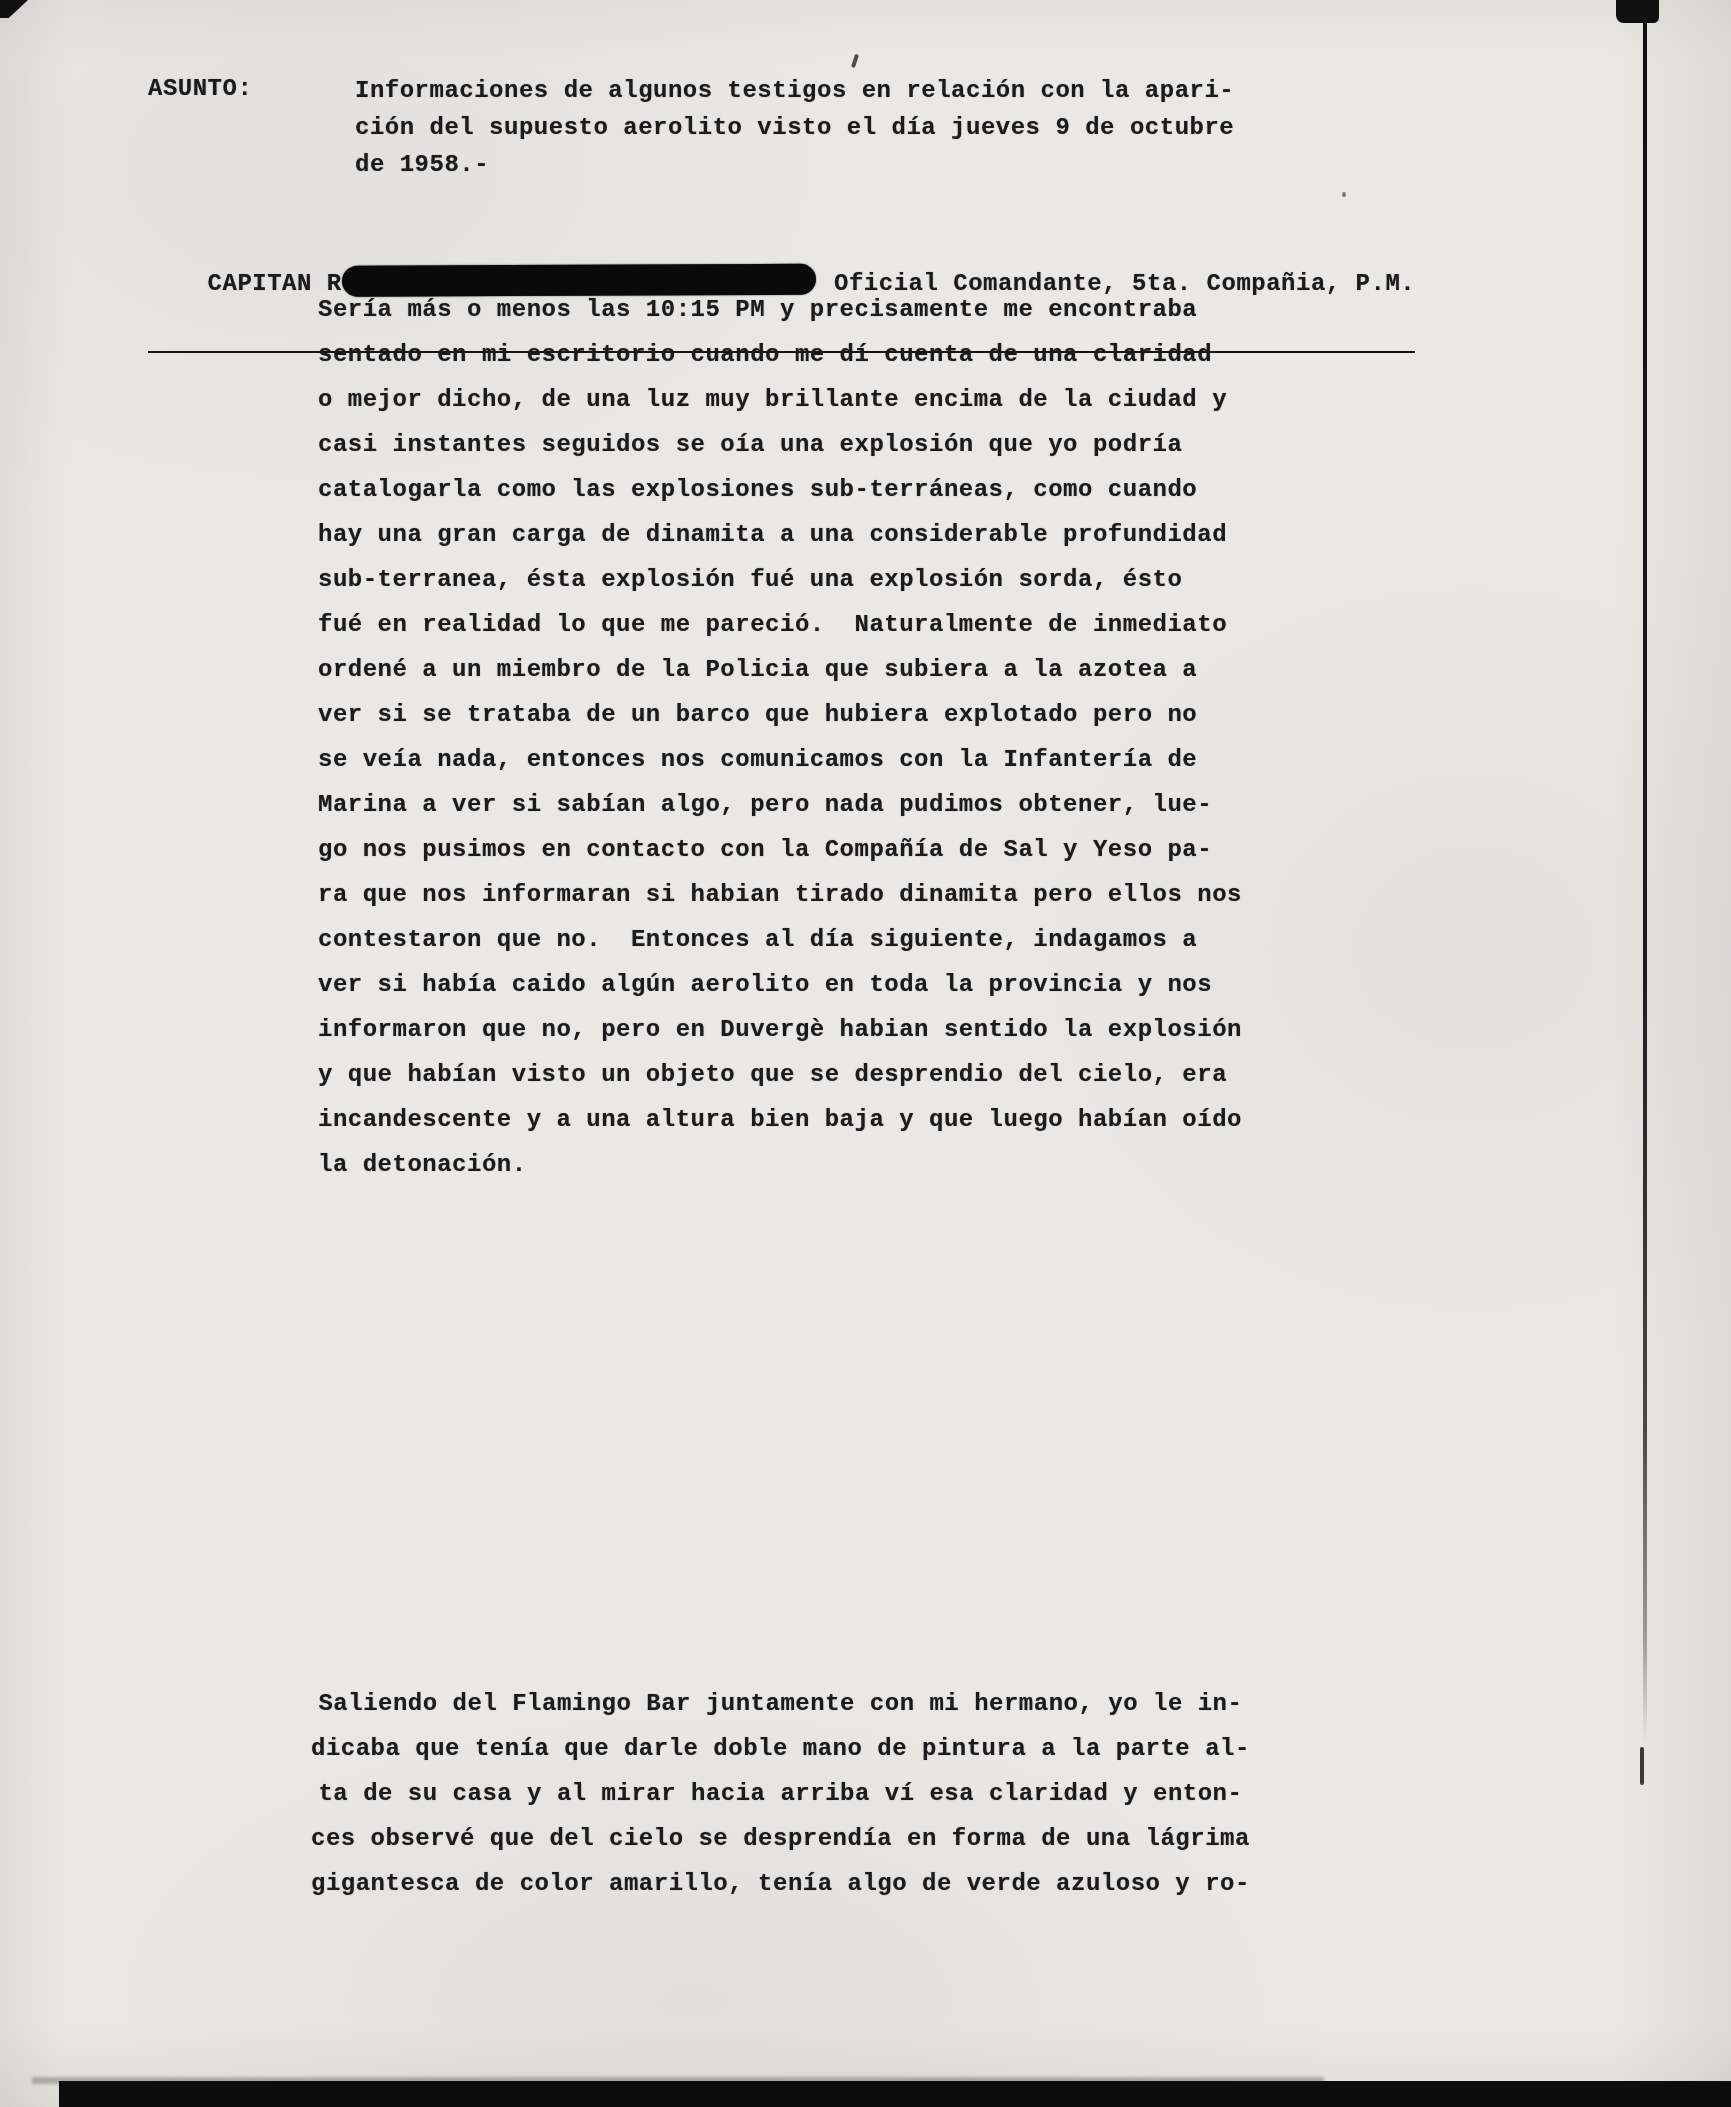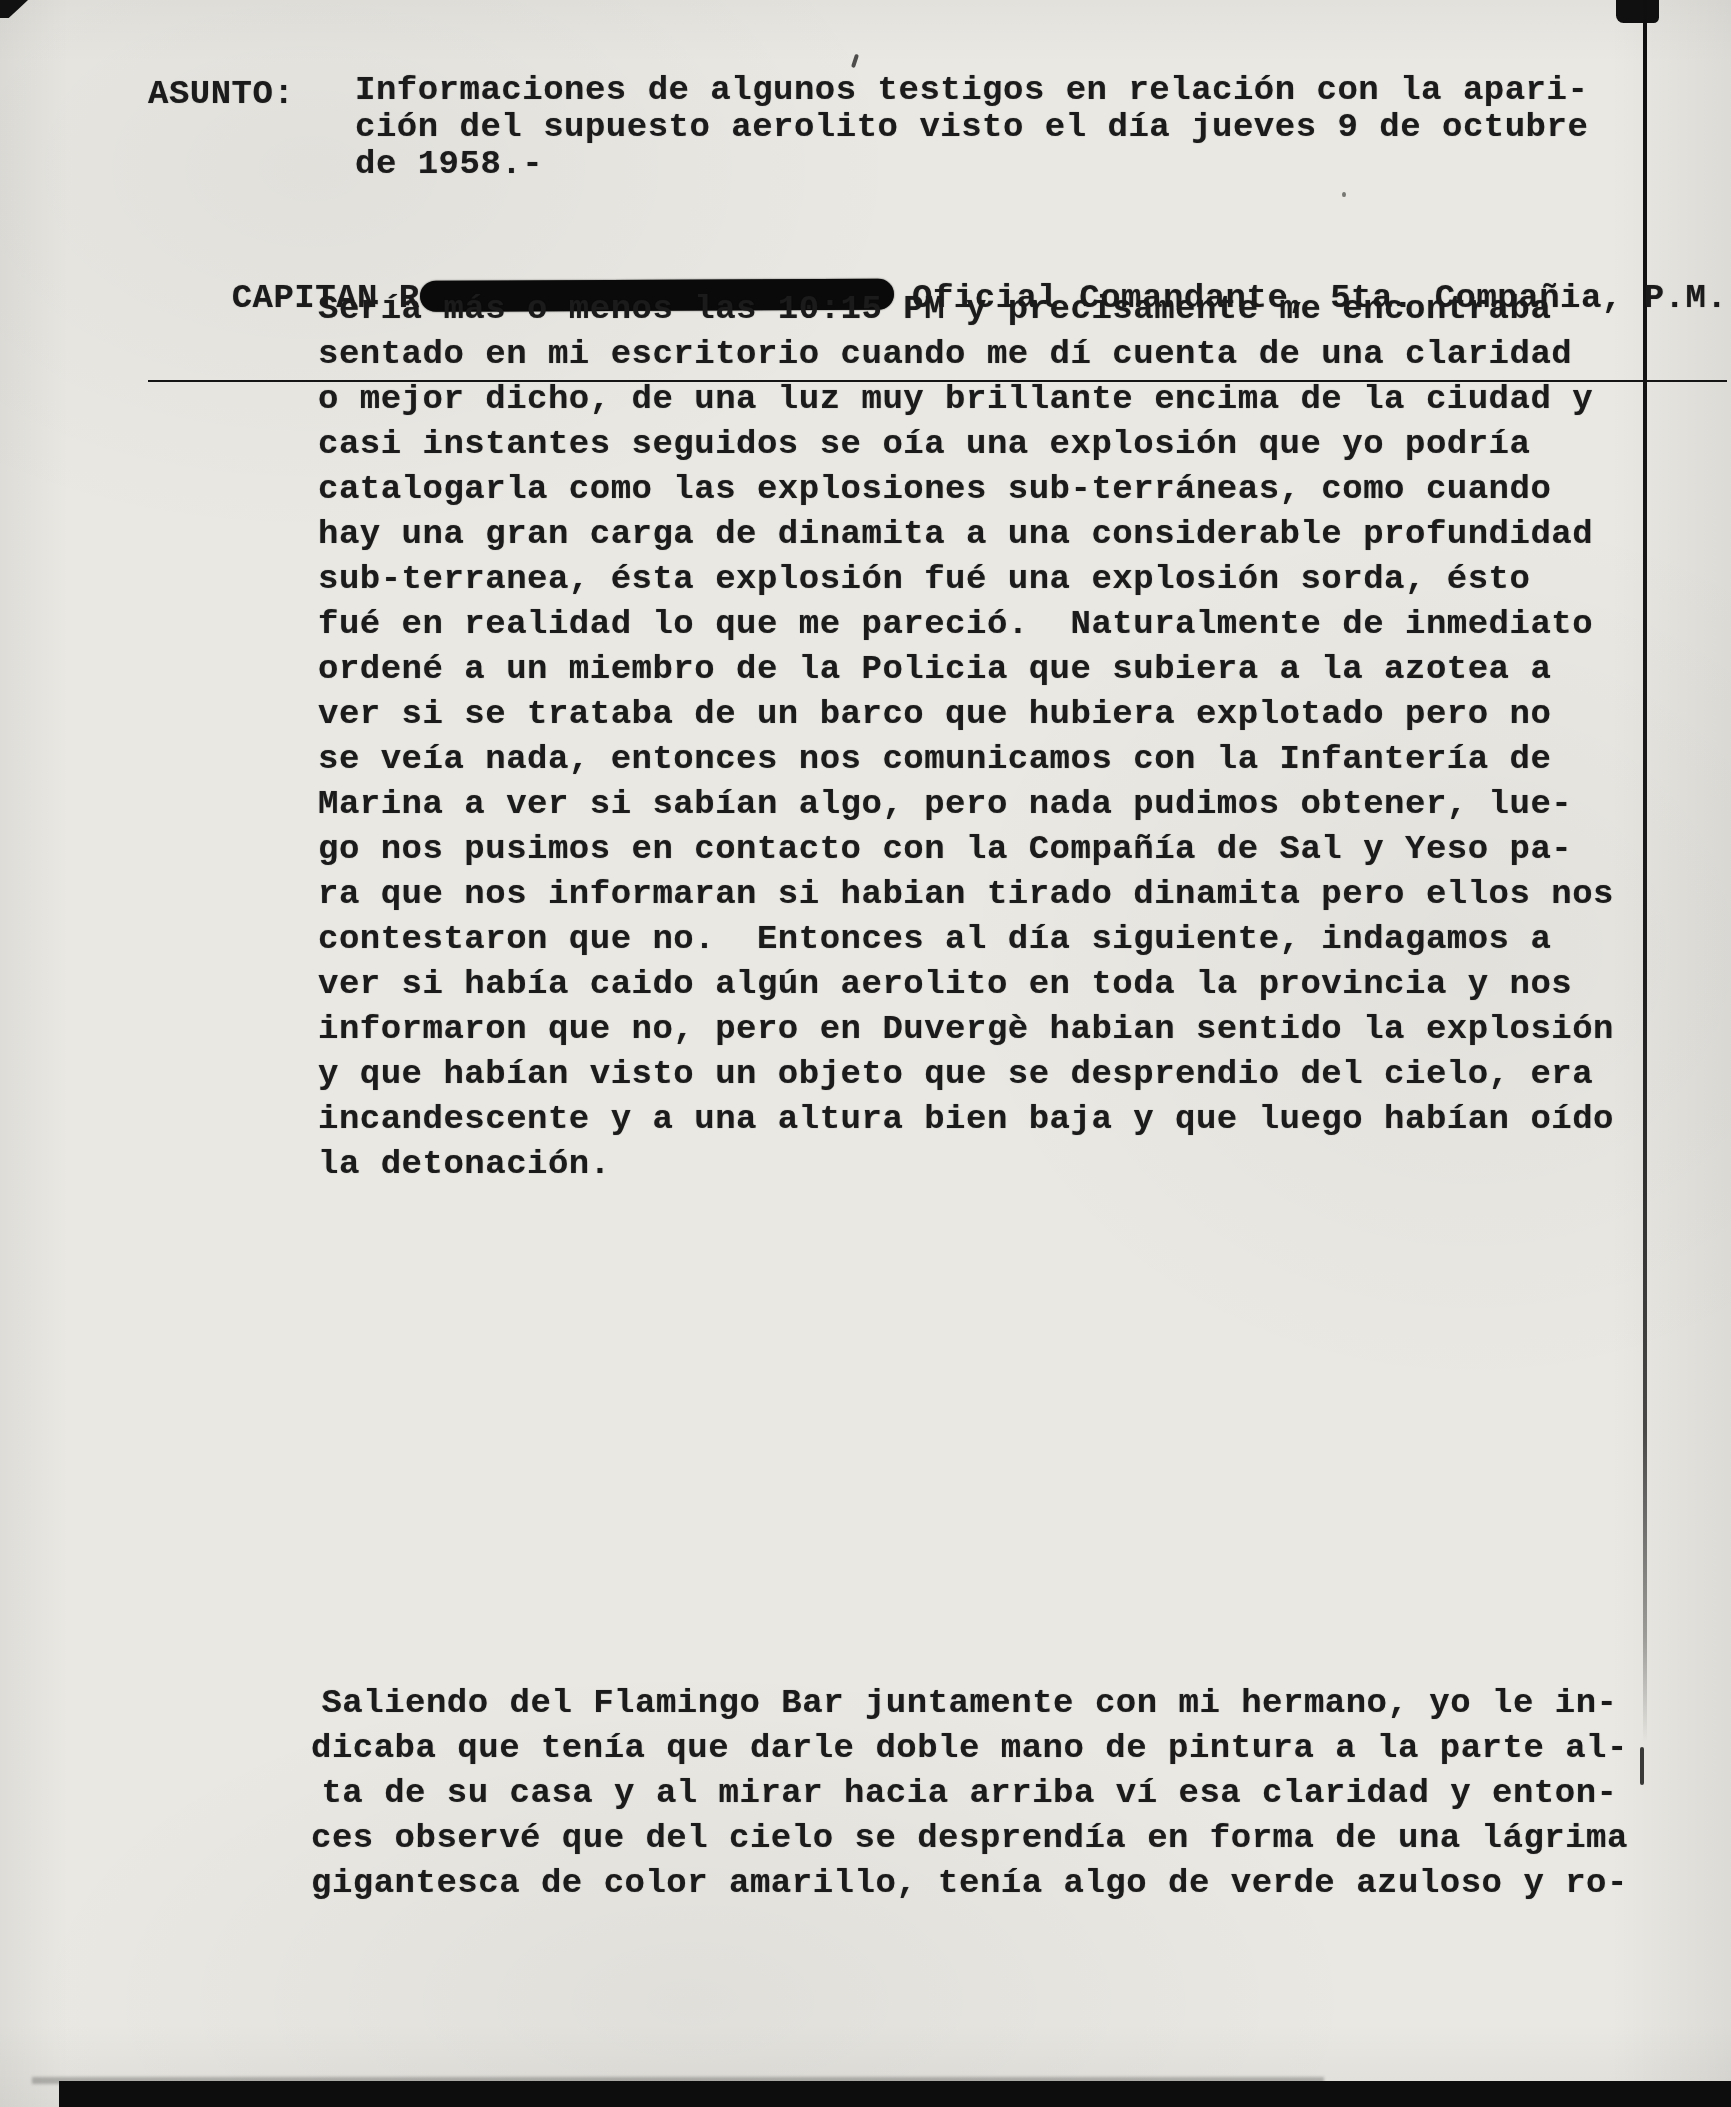--- a/index.html
+++ b/index.html
@@ -20,21 +20,21 @@
     inset: 0;
     background-image:
       radial-gradient(862px 538px at 18% 8%, rgba(0,0,0,0.035), rgba(0,0,0,0) 70%),
       radial-gradient(754px 646px at 85% 45%, rgba(0,0,0,0.03), rgba(0,0,0,0) 70%),
       radial-gradient(969px 485px at 40% 95%, rgba(0,0,0,0.04), rgba(0,0,0,0) 70%),
       linear-gradient(90deg, rgba(0,0,0,0.05) 0%, rgba(0,0,0,0) 4%, rgba(0,0,0,0) 93%, rgba(0,0,0,0.06) 100%),
       linear-gradient(180deg, rgba(0,0,0,0.03) 0%, rgba(0,0,0,0) 3%, rgba(0,0,0,0) 96%, rgba(0,0,0,0.05) 100%);
   }
   .tw {
     font-weight: bold;
-    font-size: 34px;
+    font-size: 24px;
     letter-spacing: 0.5px;
     text-shadow: 0 0 1.1px rgba(25,25,25,0.45);
   }
   .subject-label {
     position: absolute;
     left: 148px;
     top: 75px;
     white-space: pre;
   }
   .subject-text {

